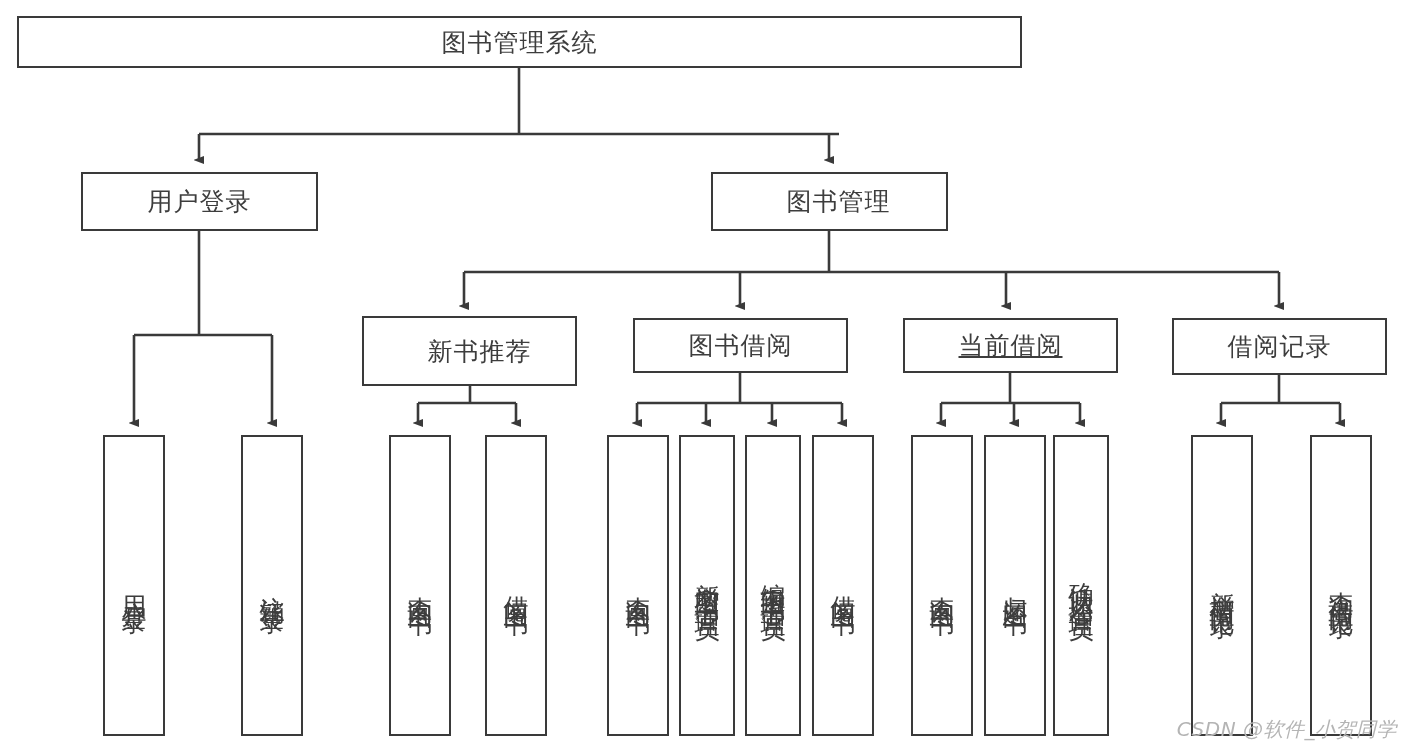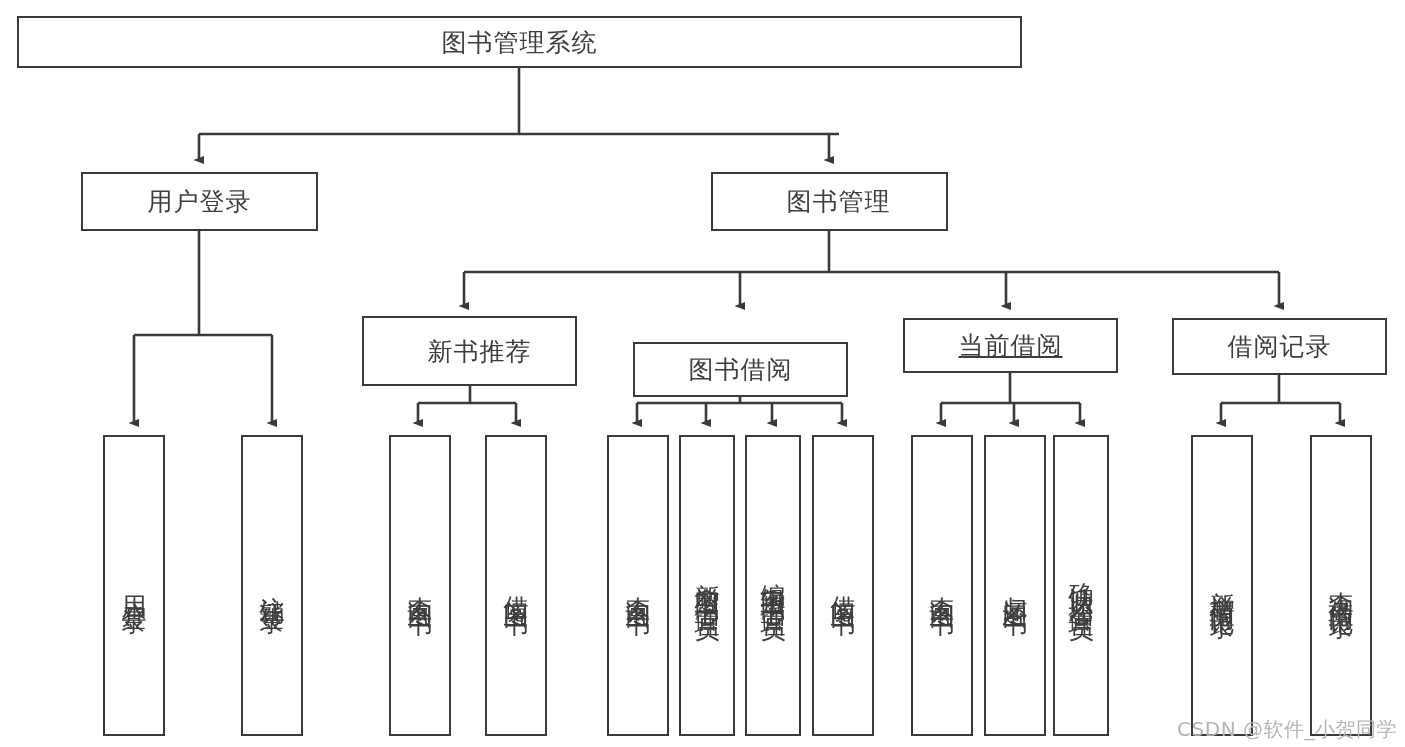--- a/index.html
+++ b/index.html
@@ -54,20 +54,21 @@
     white-space: nowrap;
   }
   #watermark {
     position: absolute;
     right: 8px;
     bottom: 4px;
     font-size: 20px;
     color: #b4b4b4;
     white-space: nowrap;
     letter-spacing: 0.5px;
+    font-style: italic;
   }
 </style>
 </head>
 <body>
 
 <div id="canvas">
 
   <svg id="wires" viewBox="0 0 1405 747" width="1405" height="747" xmlns="http://www.w3.org/2000/svg">
     <defs>
       <marker id="arrow" markerWidth="10" markerHeight="10" refX="4" refY="5" orient="auto" markerUnits="userSpaceOnUse">
@@ -125,21 +126,21 @@
   <div class="node h-node" style="left:81px; top:172px; width:237px; height:59px;">
     <span class="h-label">用户登录</span>
   </div>
   <div class="node h-node" style="left:711px; top:172px; width:237px; height:59px;padding-left:18px;">
     <span class="h-label">图书管理</span>
   </div>
 
   <div class="node h-node" style="left:362px; top:316px; width:215px; height:70px;padding-left:20px;">
     <span class="h-label">新书推荐</span>
   </div>
-  <div class="node h-node" style="left:633px; top:318px; width:215px; height:55px;margin-top:24px;">
+  <div class="node h-node" style="left:633px; top:318px; width:215px; height:55px;">
     <span class="h-label">图书借阅</span>
   </div>
   <div class="node h-node" style="left:903px; top:318px; width:215px; height:55px;text-decoration:underline;">
     <span class="h-label">当前借阅</span>
   </div>
   <div class="node h-node" style="left:1172px; top:318px; width:215px; height:57px;">
     <span class="h-label">借阅记录</span>
   </div>
 
   <div class="node v-node" style="left:103px; top:435px; width:62px; height:301px;">

